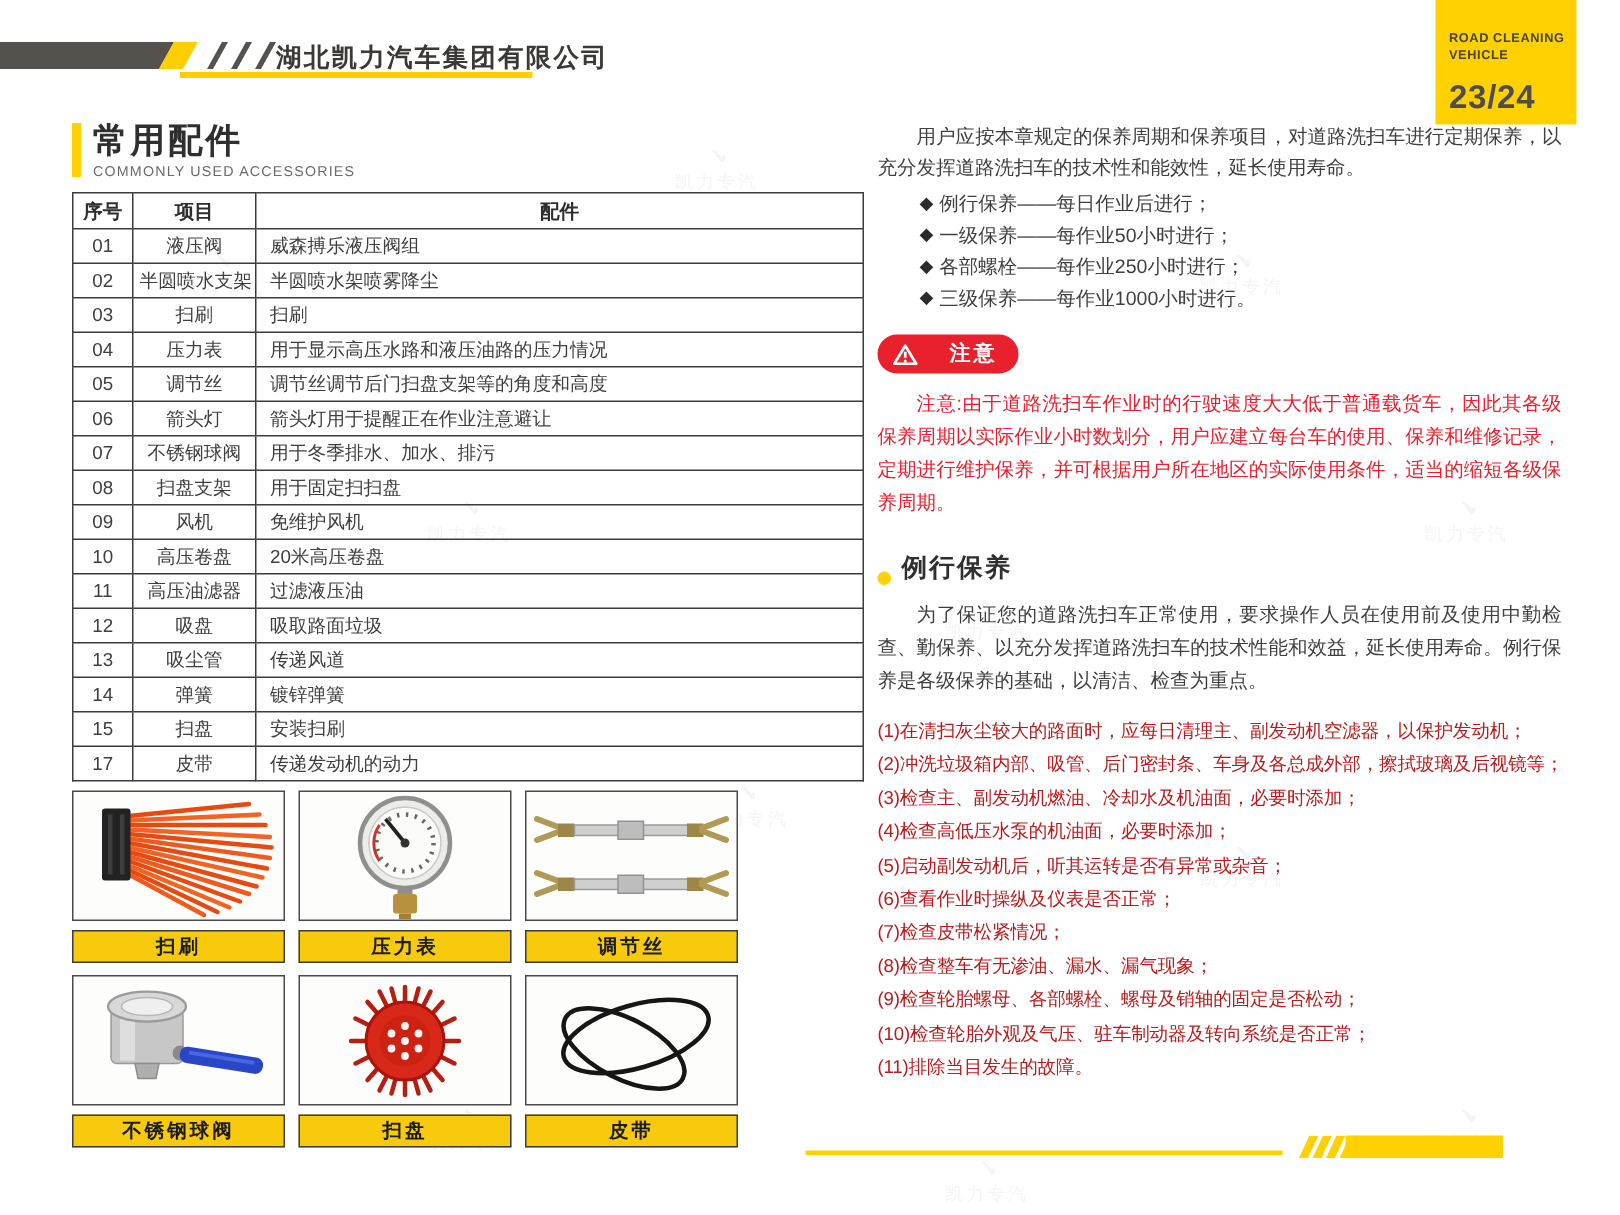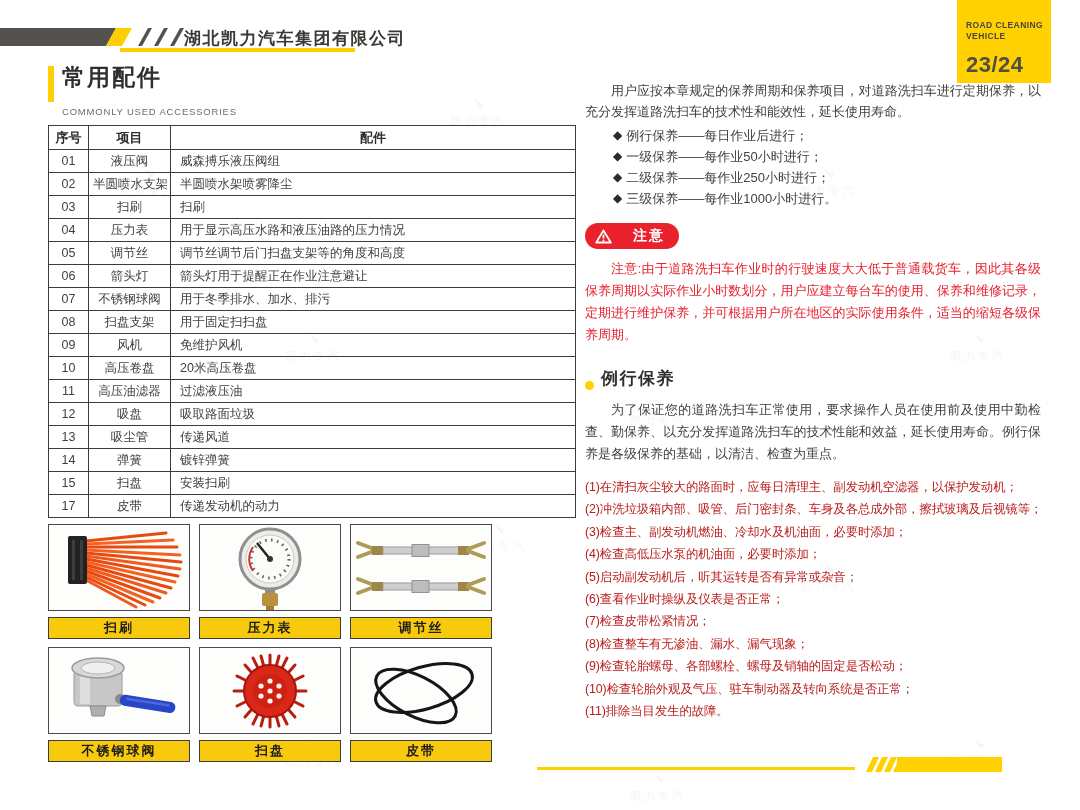--- a/index.html
+++ b/index.html
@@ -22,24 +22,24 @@
   .company   { left:184px; top:27px; font-size:17px; font-weight:bold; color:#3B3835; letter-spacing:1.5px; }
 
   .page-badge { left:957px; top:0; width:94px; height:83px; background:#FFD100; padding:20px 0 0 9px; }
   .page-badge .l1 { font-size:8.5px; font-weight:bold; color:#4A453F; letter-spacing:.4px; line-height:1.35; }
   .page-badge .num { margin-top:9px; font-size:22px; font-weight:bold; color:#514C45; letter-spacing:.5px; }
 
   
   .sec-title { display:flex; }
   .sec-title .bar { width:6px; height:36px; background:#FFD100; margin-right:8px; }
   .sec-title h1 { font-size:23px; font-weight:bold; color:#2F2F2F; line-height:1.0; letter-spacing:2px; }
-  .sec-title .sub { font-size:9.5px; color:#6b6b6b; letter-spacing:.8px; margin-top:17px; }
-
-  
-  .left-col { left:48px; top:66px; width:446px; }
+  .sec-title .sub { font-size:9.5px; color:#6b6b6b; letter-spacing:.8px; margin-top:4px; }
+
+  
+  .left-col { left:48px; top:82px; width:446px; }
   table.parts { border-collapse:collapse; table-layout:fixed; width:528px; margin-top:8px; }
   table.parts th, table.parts td { border:1px solid #3C3C3C; font-size:12.5px; color:#3F3F3F;
        height:23px; padding:0 4px; overflow:hidden; white-space:nowrap; }
   table.parts th { font-size:13px; font-weight:bold; color:#2e2e2e; height:24px; text-align:center; }
   table.parts td.c { text-align:center; }
   table.parts td.l { text-align:left; padding-left:9px; }
   .colno { width:40px; } .colitem { width:82px; }
 
   
   .gallery { display:grid; grid-template-columns:repeat(3,142px); column-gap:9px; row-gap:8px; margin-top:6px; }
@@ -358,21 +358,21 @@
       <div class="b-item">
           <span class="diamond">◆</span>
           <span>例行保养——每日作业后进行；</span>
         </div>
       <div class="b-item">
           <span class="diamond">◆</span>
           <span>一级保养——每作业50小时进行；</span>
         </div>
       <div class="b-item">
           <span class="diamond">◆</span>
-          <span>二级保养——每作业250小时进行；</span>
+          <span>各部螺栓——每作业250小时进行；</span>
         </div>
       <div class="b-item">
           <span class="diamond">◆</span>
           <span>三级保养——每作业1000小时进行。</span>
         </div>
     </div>
 
     <div class="notice-badge">
       <svg width="17" height="15" viewBox="0 0 17 15">
         <path d="M8.5 1.5 L15.8 13.5 L1.2 13.5 Z" fill="none" stroke="#ffffff" stroke-width="1.8" stroke-linejoin="round"></path>

